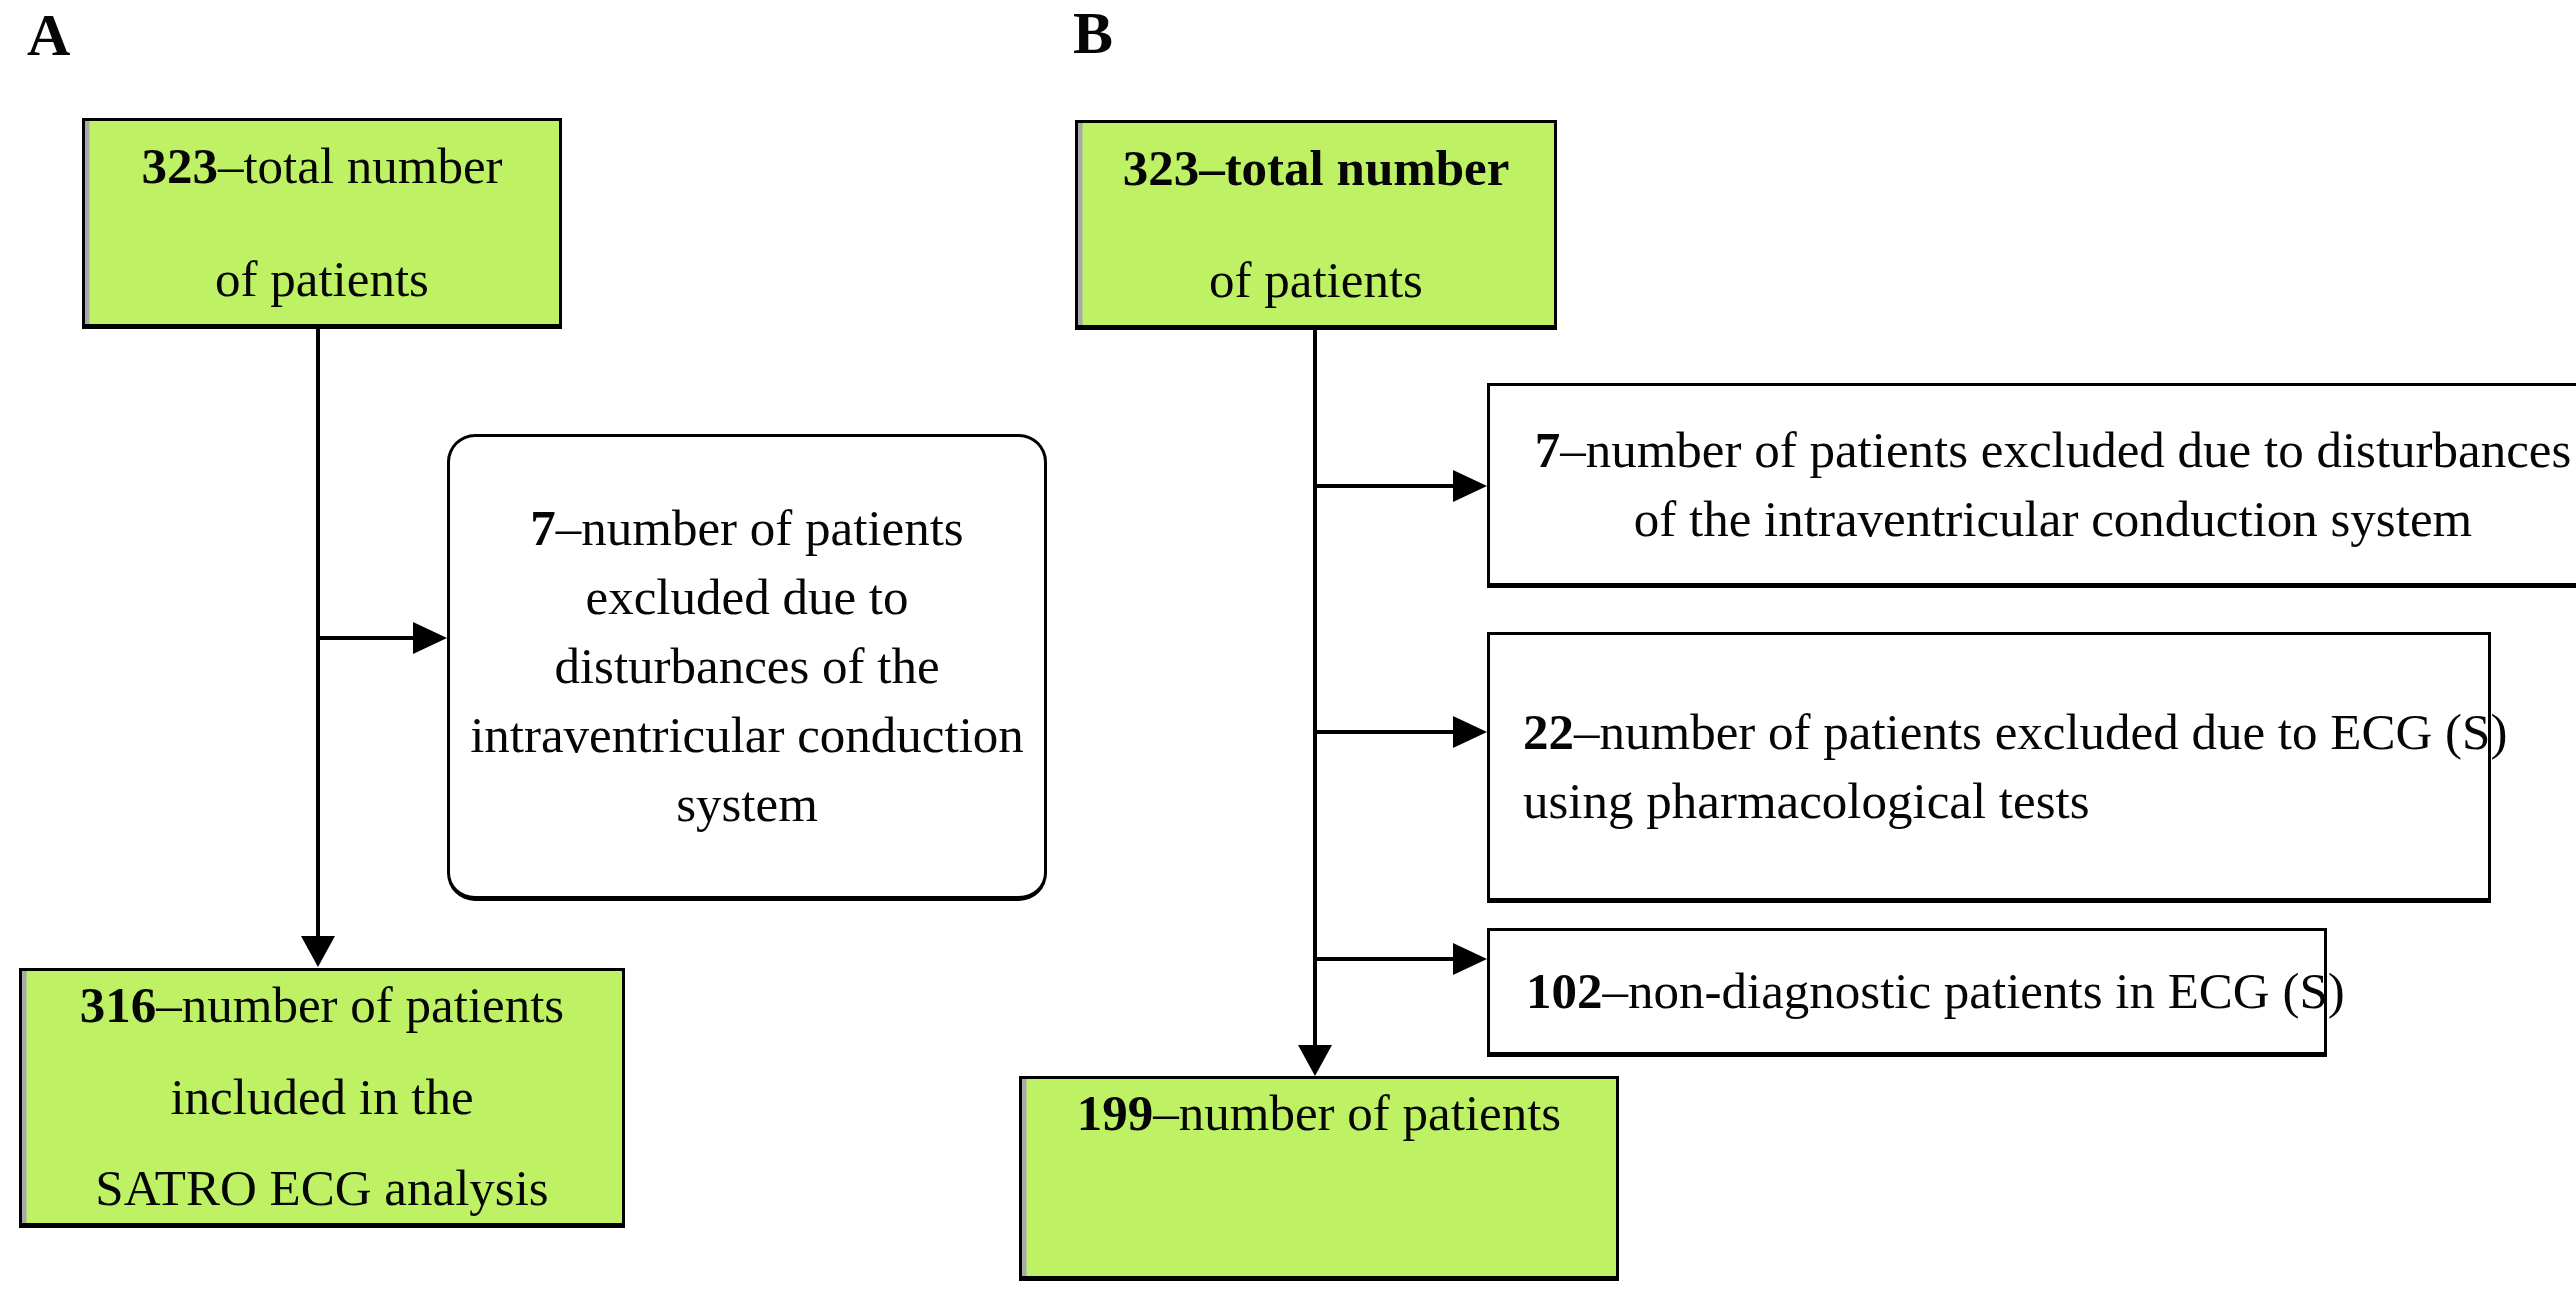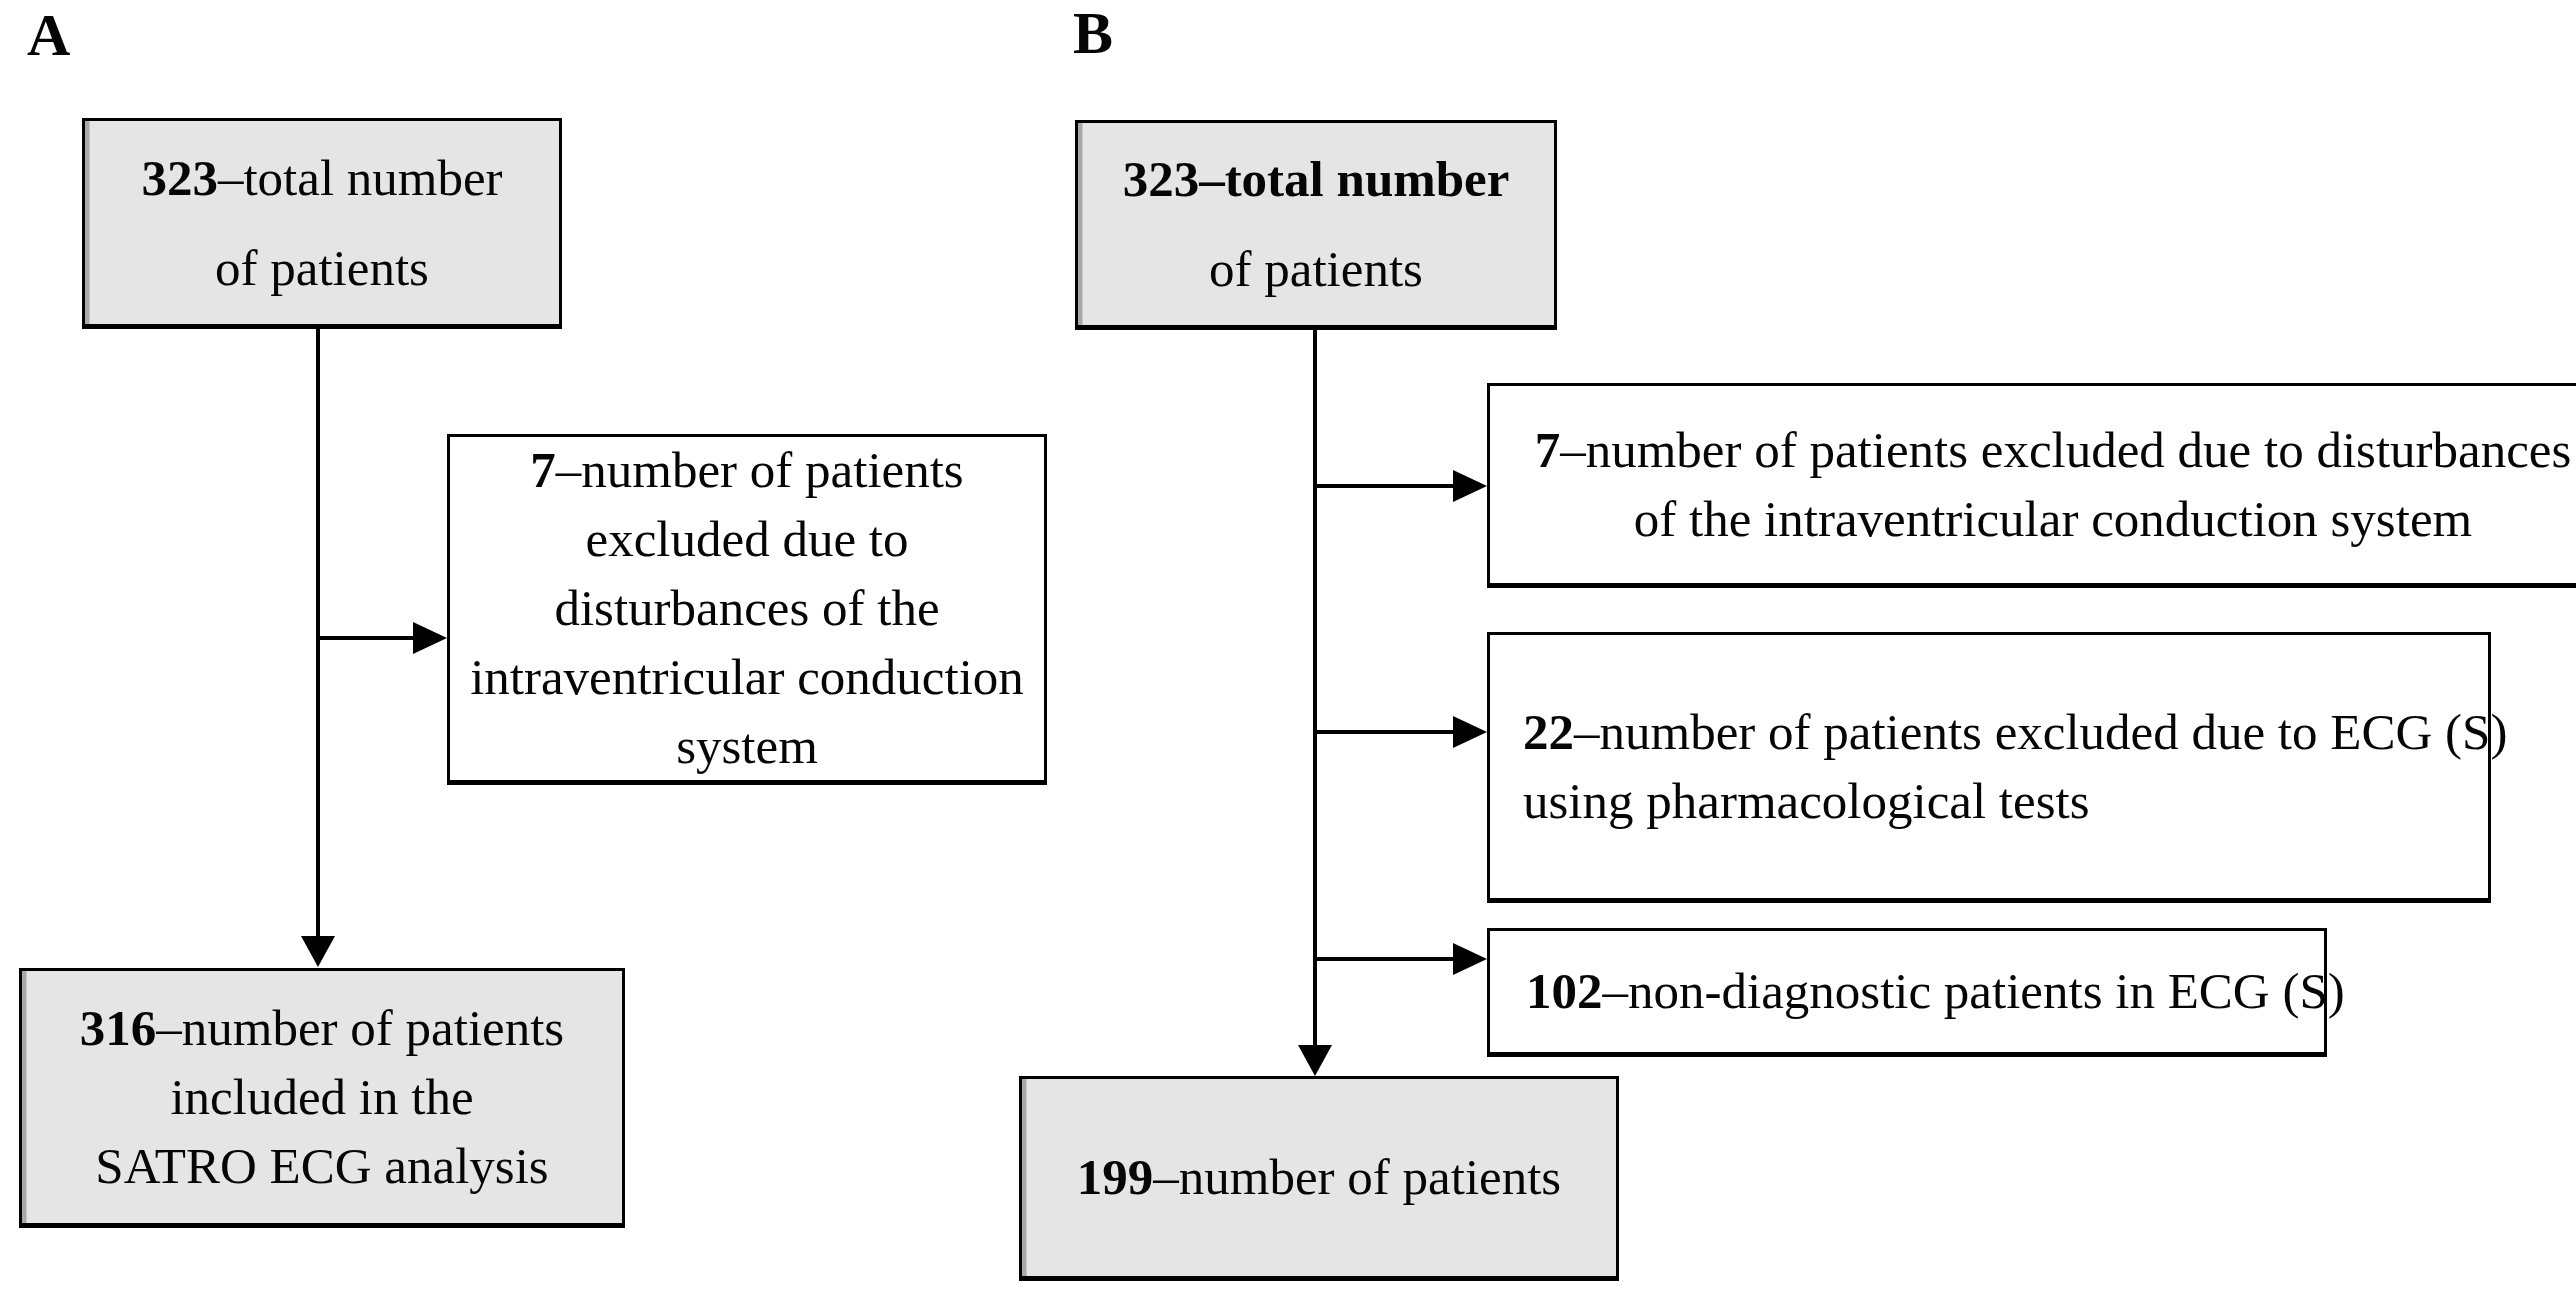--- a/index.html
+++ b/index.html
@@ -28,22 +28,23 @@
     justify-content:center;
     font-size:51px;
     background:#ffffff;
   }
   .box .line{
     line-height:69px;
     white-space:nowrap;
   }
   .box.lh-wide .line{ line-height:90px; }
   .box.gray{
-    background:#e5e5e5;
+    background:#bef264;
     box-shadow:inset 4.5px 0 0 #a9a9a9;
+    justify-content:space-between;
   }
   .box.center{ align-items:center; text-align:center; }
   .box.left{ align-items:flex-start; text-align:left; }
   .num{ font-weight:700; }
   .bold{ font-weight:700; }
   .line-v,.line-h{ position:absolute; background:#000000; }
   .arrow-down{
     position:absolute; width:0; height:0;
     border-left:17.3px solid transparent;
     border-right:17.3px solid transparent;
@@ -67,21 +68,21 @@
     <div class="line"><span class="num">323</span><span>–total number</span></div>
     <div class="line">of patients</div>
   </div>
 
   <div class="line-v" style="left:316px;top:327px;width:3.8px;height:611px;"></div>
   <div class="arrow-down" style="left:301px;top:936px;"></div>
 
   <div class="line-h" style="left:318px;top:636px;width:97px;height:3.8px;"></div>
   <div class="arrow-right" style="left:413px;top:622px;"></div>
 
-  <div class="box center" style="left:447px;top:434px;width:600px;height:351px;">
+  <div class="box center" style="left:447px;top:434px;width:600px;height:467px;border-radius:28px;">
     <div class="line"><span class="num">7</span><span>–number of patients</span></div>
     <div class="line">excluded due to</div>
     <div class="line">disturbances of the</div>
     <div class="line">intraventricular conduction</div>
     <div class="line">system</div>
   </div>
 
   <div class="box gray center" style="left:19px;top:968px;width:606px;height:260px;">
     <div class="line"><span class="num">316</span><span>–number of patients</span></div>
     <div class="line">included in the</div>

